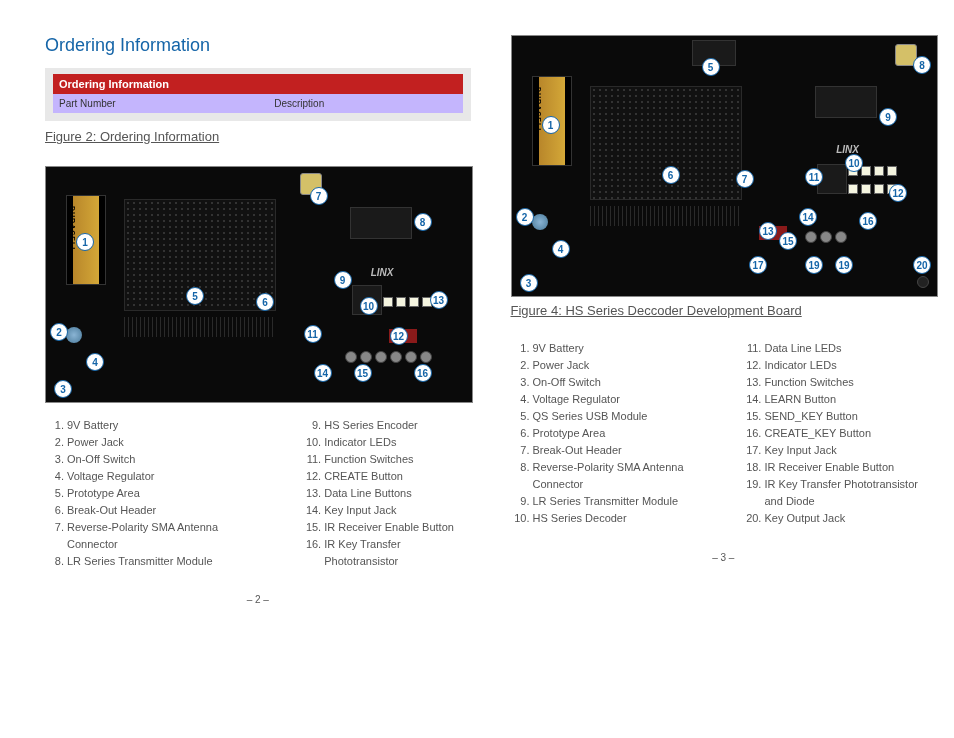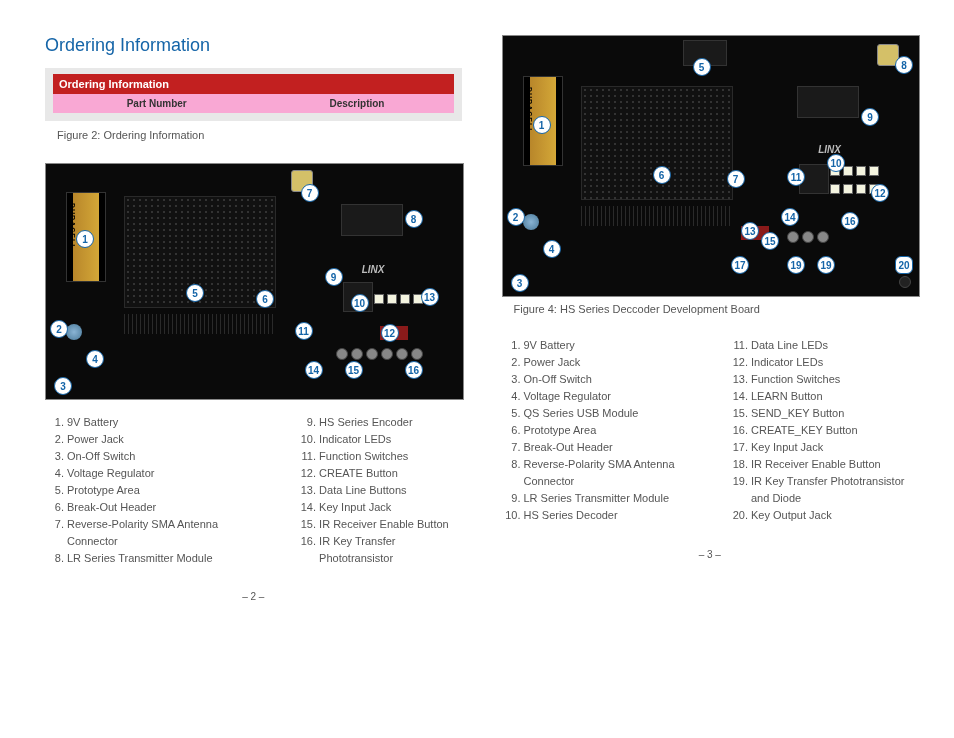--- a/index.html
+++ b/index.html
@@ -1,24 +1,24 @@
 <!DOCTYPE html>
 <html><head>
 <meta charset="utf-8">
 <style>
 body { margin:0; padding:0; font-family:Arial,Helvetica,sans-serif; background:#fff; color:#333; width:954px; }
-.page { display:flex; gap:40px; padding:35px 36px 20px 45px; }
+.page { display:flex; gap:40px; padding:35px 18px 20px 45px; }
 .col { flex:1; }
 h2 { color:#1565a8; font-weight:400; font-size:18px; margin:0 0 12px 0; }
 .table-wrap { background:#e8e8e8; padding:6px 8px 8px 8px; margin-bottom:8px; }
 .thead-red { background:#c22020; color:#fff; font-weight:bold; font-size:11px; padding:4px 6px; }
 table { width:100%; border-collapse:collapse; font-size:10px; }
-table th { text-align:center; background:#f9a8d4; padding:4px 6px; font-weight:bold; }
+table th { text-align:left; background:#c4b5fd; padding:4px 6px; font-weight:normal; }
 table td { padding:4px 6px; border-top:1px solid #ccc; }
-.caption { font-size:11px; color:#555; margin:6px 0 22px 12px; }
+.caption { font-size:13px; color:#555; margin:6px 0 22px 0;text-decoration:underline; }
 .board { position:relative; width:100%; background:#0a0a0a; border:1px solid #888; margin-bottom:6px; }
 .board-inner { position:relative; width:100%; height:100%; }
 .battery { position:absolute; width:38px; height:88px; background:linear-gradient(90deg,#000 0%,#000 15%,#b8862a 15%,#d4a838 85%,#000 85%); border:1px solid #333; }
 .bat-label { position:absolute; left:2px; top:10px; writing-mode:vertical-rl; font-size:7px; color:#000; font-weight:bold; letter-spacing:1px; }
 .proto { position:absolute; background:#111; background-image:radial-gradient(#333 0.8px,transparent 0.8px); background-size:6px 6px; border:1px solid #2a2a2a; }
 .sma { position:absolute; width:20px; height:20px; background:#d4c068; border:1px solid #888; border-radius:3px; }
 .cap { position:absolute; width:16px; height:16px; background:radial-gradient(#8ab4d4,#4a7a9a); border-radius:50%; }
 .chip { position:absolute; background:#1a1a1a; border:1px solid #333; }
 .linx { position:absolute; color:#bbb; font-style:italic; font-weight:bold; font-size:10px; }
 .leds { position:absolute; display:flex; gap:3px; }
@@ -177,21 +177,21 @@
         <div class="marker" style="right:74px; top:118px;">10</div>
         <div class="marker" style="right:114px; top:132px;">11</div>
         <div class="marker" style="right:30px; top:148px;">12</div>
         <div class="marker" style="right:160px; top:186px;">13</div>
         <div class="marker" style="right:120px; top:172px;">14</div>
         <div class="marker" style="right:140px; top:196px;">15</div>
         <div class="marker" style="right:60px; top:176px;">16</div>
         <div class="marker" style="right:170px; bottom:22px;">17</div>
         <div class="marker" style="right:114px; bottom:22px;">19</div>
         <div class="marker" style="right:84px; bottom:22px;">19</div>
-        <div class="marker" style="right:6px; bottom:22px;border-radius:6px;">20</div>
+        <div class="marker" style="right:6px; bottom:22px;">20</div>
       </div>
     </div>
     <div class="caption">Figure 4: HS Series Deccoder Development Board</div>
 
     <div class="legend">
       <ol>
         <li>9V Battery</li>
         <li>Power Jack</li>
         <li>On-Off Switch</li>
         <li>Voltage Regulator</li>

